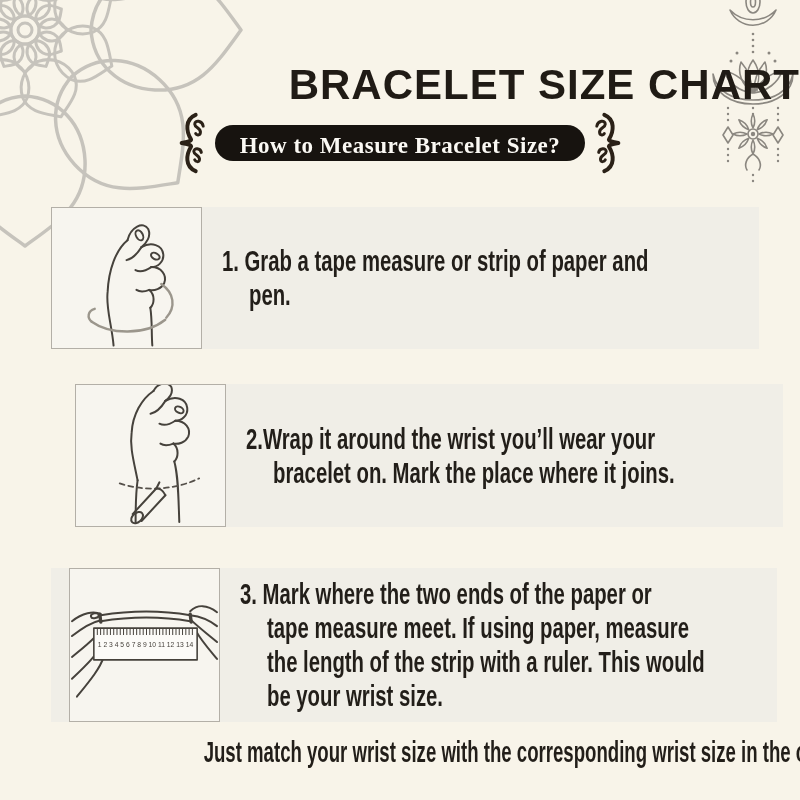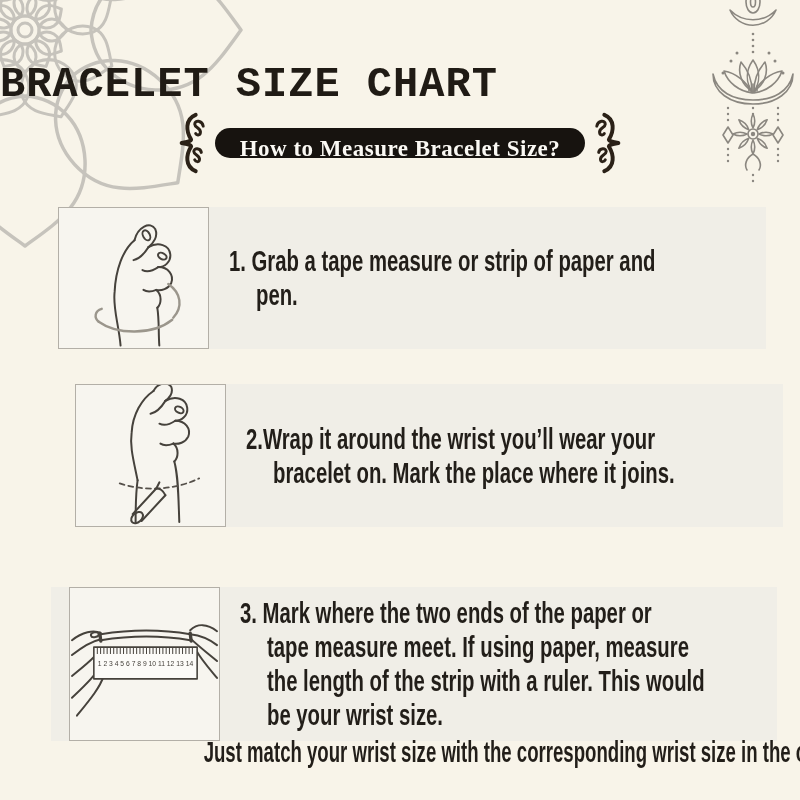--- a/index.html
+++ b/index.html
@@ -2,33 +2,33 @@
 <html><head>
 <meta charset="utf-8">
 <style>
   html,body{margin:0;padding:0;background:#f8f4e9;}
   .page{position:relative;width:800px;height:800px;background:#f8f4e9;overflow:hidden;
         font-family:"Liberation Sans",sans-serif;color:#221e19;}
   
   .mandala{position:absolute;left:-195px;top:-190px;}
   .lotus{position:absolute;left:701px;top:-6px;}
   
-  .title{position:absolute;top:60px;left:0;width:100%;text-align:left;
-         font-family:Liberation Mono, monospace;font-weight:700;font-size:42px;line-height:50px;
+  .title{position:absolute;top:60px;left:0;width:100%;text-align:right;
+         font-family:Liberation Sans, sans-serif;font-weight:700;font-size:42px;line-height:50px;
          letter-spacing:1px;color:#201b15;}
   .badge-row{position:absolute;top:112px;left:0;right:0;display:flex;
              justify-content:center;align-items:center;gap:9px;}
-  .pill{background:#17130f;color:#fbf9f4;border-radius:21px;height:30px;line-height:42px;
+  .pill{background:#17130f;color:#fbf9f4;border-radius:21px;height:36px;line-height:42px;
         padding:0 25px;font-family:"Liberation Serif",serif;font-weight:700;font-size:23px;
         letter-spacing:.5px;white-space:nowrap;}
   
   .step{position:absolute;left:51px;width:708px;background:#f0eee7;display:flex;}
-  .step1{top:207px;height:142px;margin-left:7px;}
+  .step1{top:207px;height:142px;}
   .step2{top:384px;height:143px;margin-left:24px;}
-  .step3{top:587px;height:154px;padding-left:18px;}
+  .step3{top:568px;height:154px;padding-left:18px;}
   .illus{width:151px;flex:none;box-sizing:border-box;background:#f7f5ef;
          border:1px solid #b3afa7;display:flex;align-items:center;justify-content:center;}
   .illus svg{width:100%;height:100%;}
   .step-text{flex:1;display:flex;flex-direction:column;justify-content:center;
              padding-left:20px;min-width:0;}
   .line{font-weight:700;font-size:29px;line-height:34px;white-space:nowrap;
         transform:scaleX(.70);transform-origin:0 50%;color:#221e19;}
   .line.cont{margin-left:27px;}
   
   .footer{position:absolute;top:732px;left:0;width:100%;text-align:center;}

